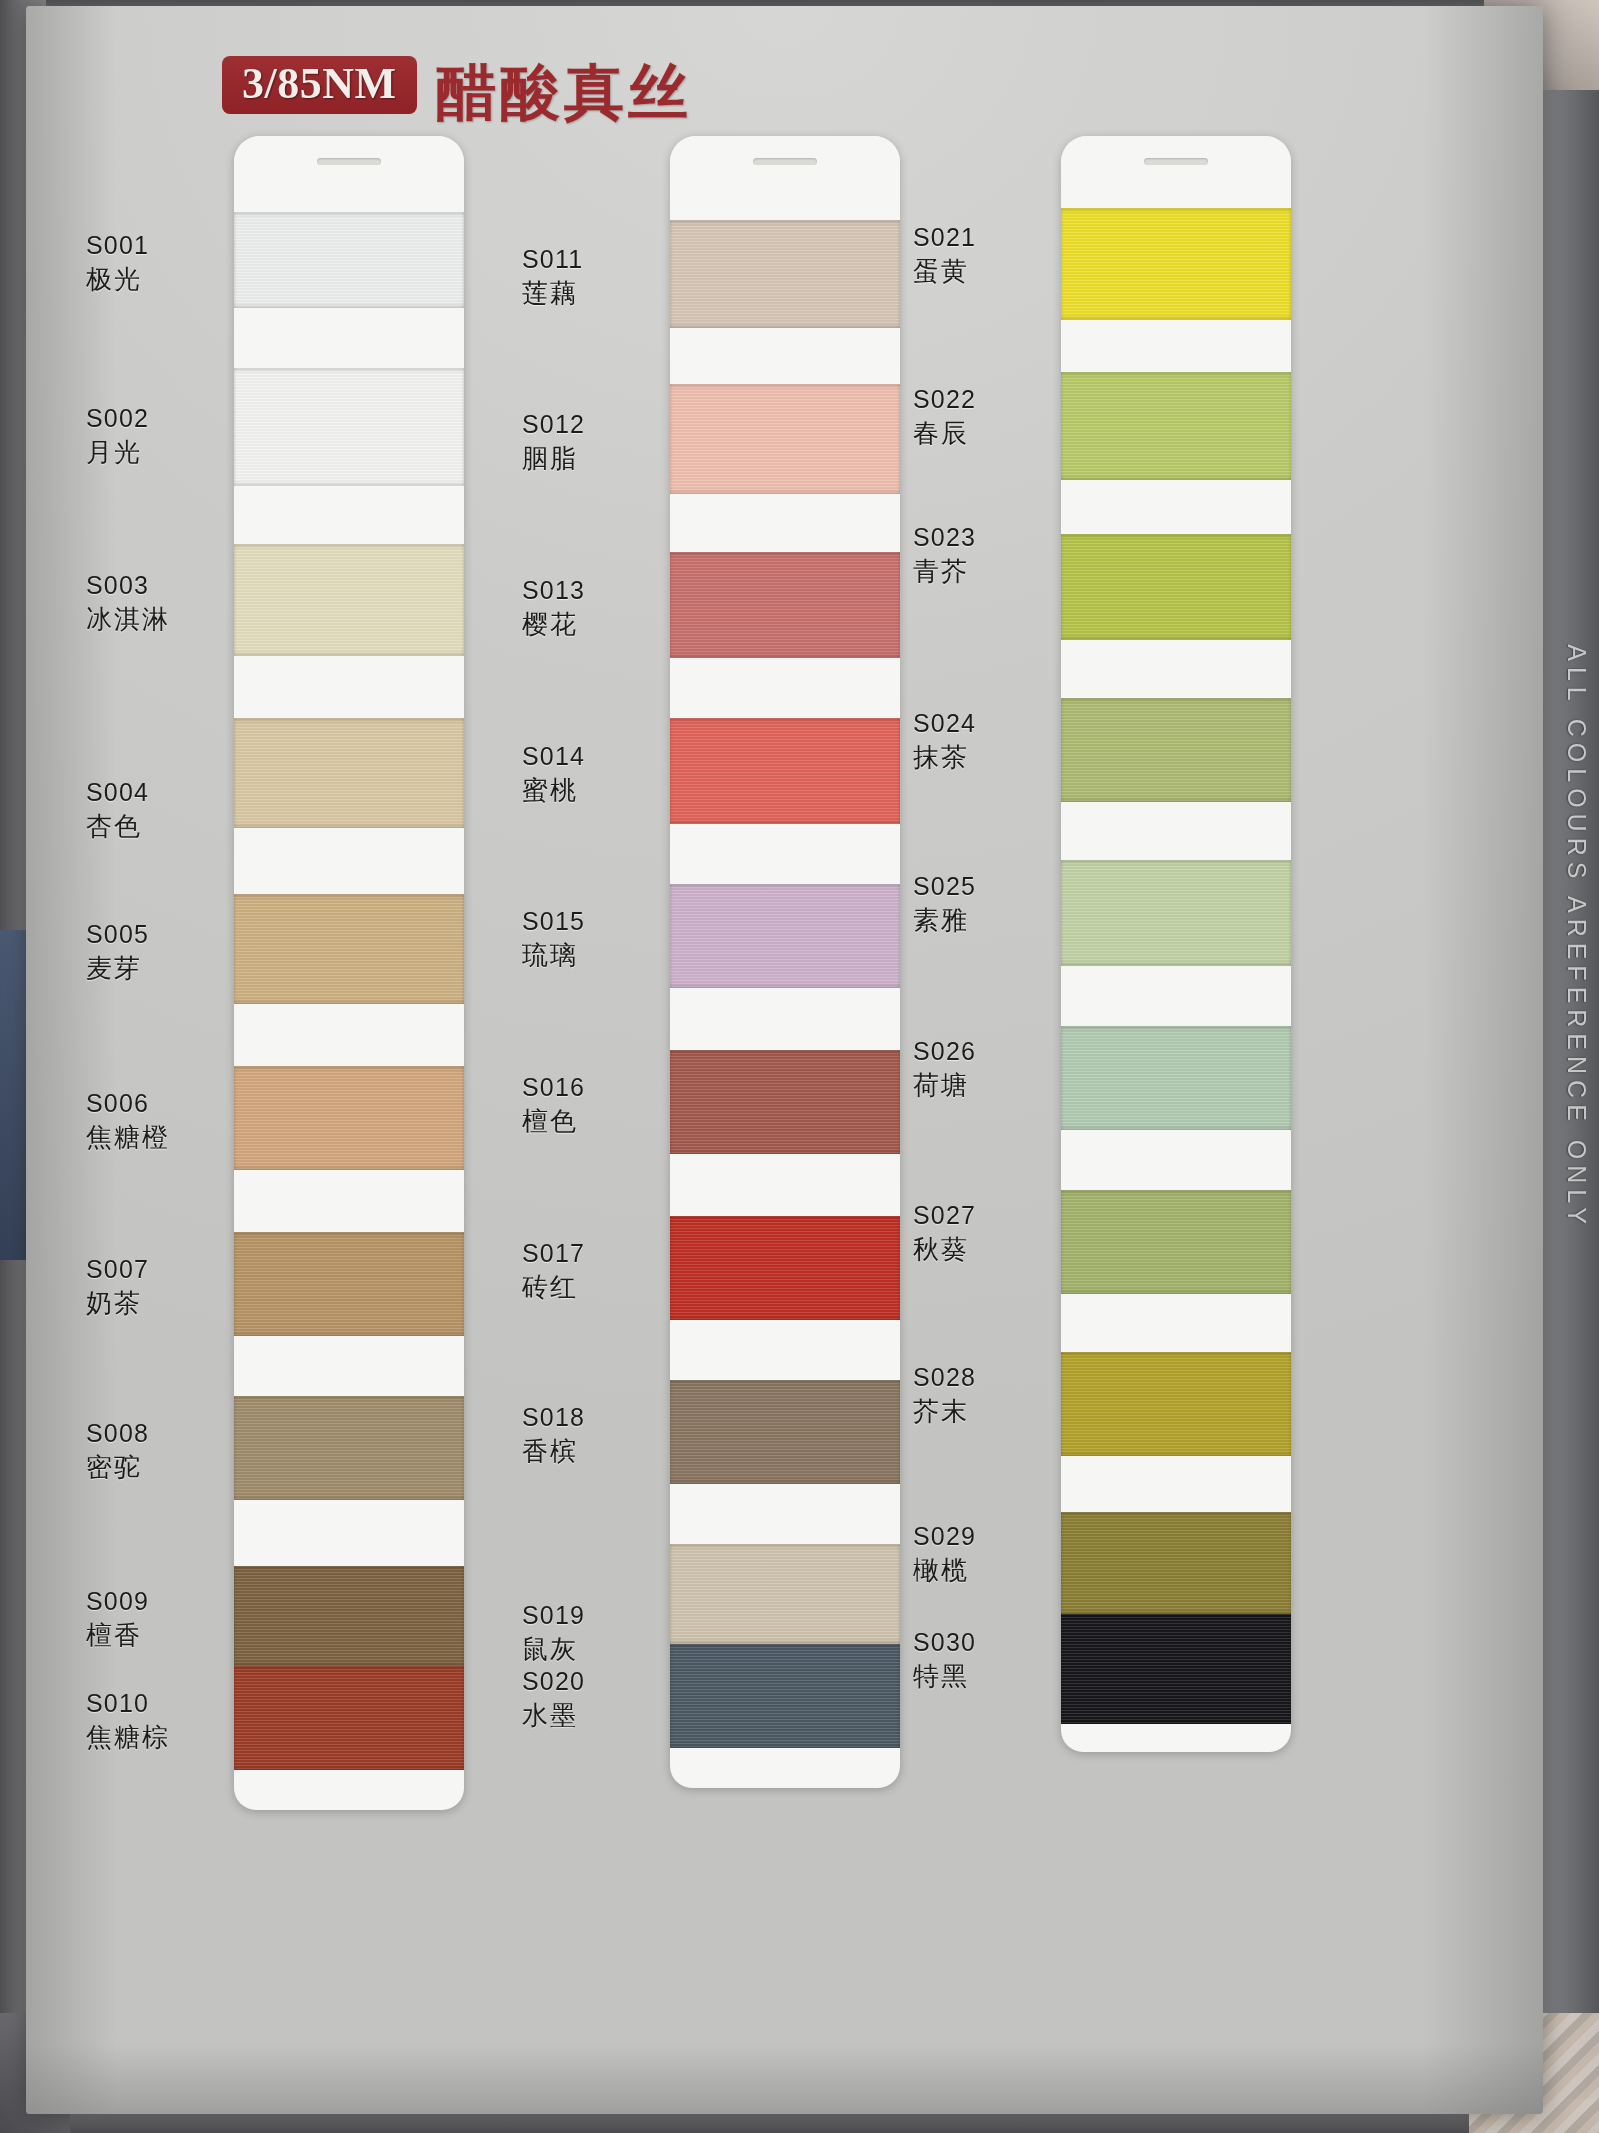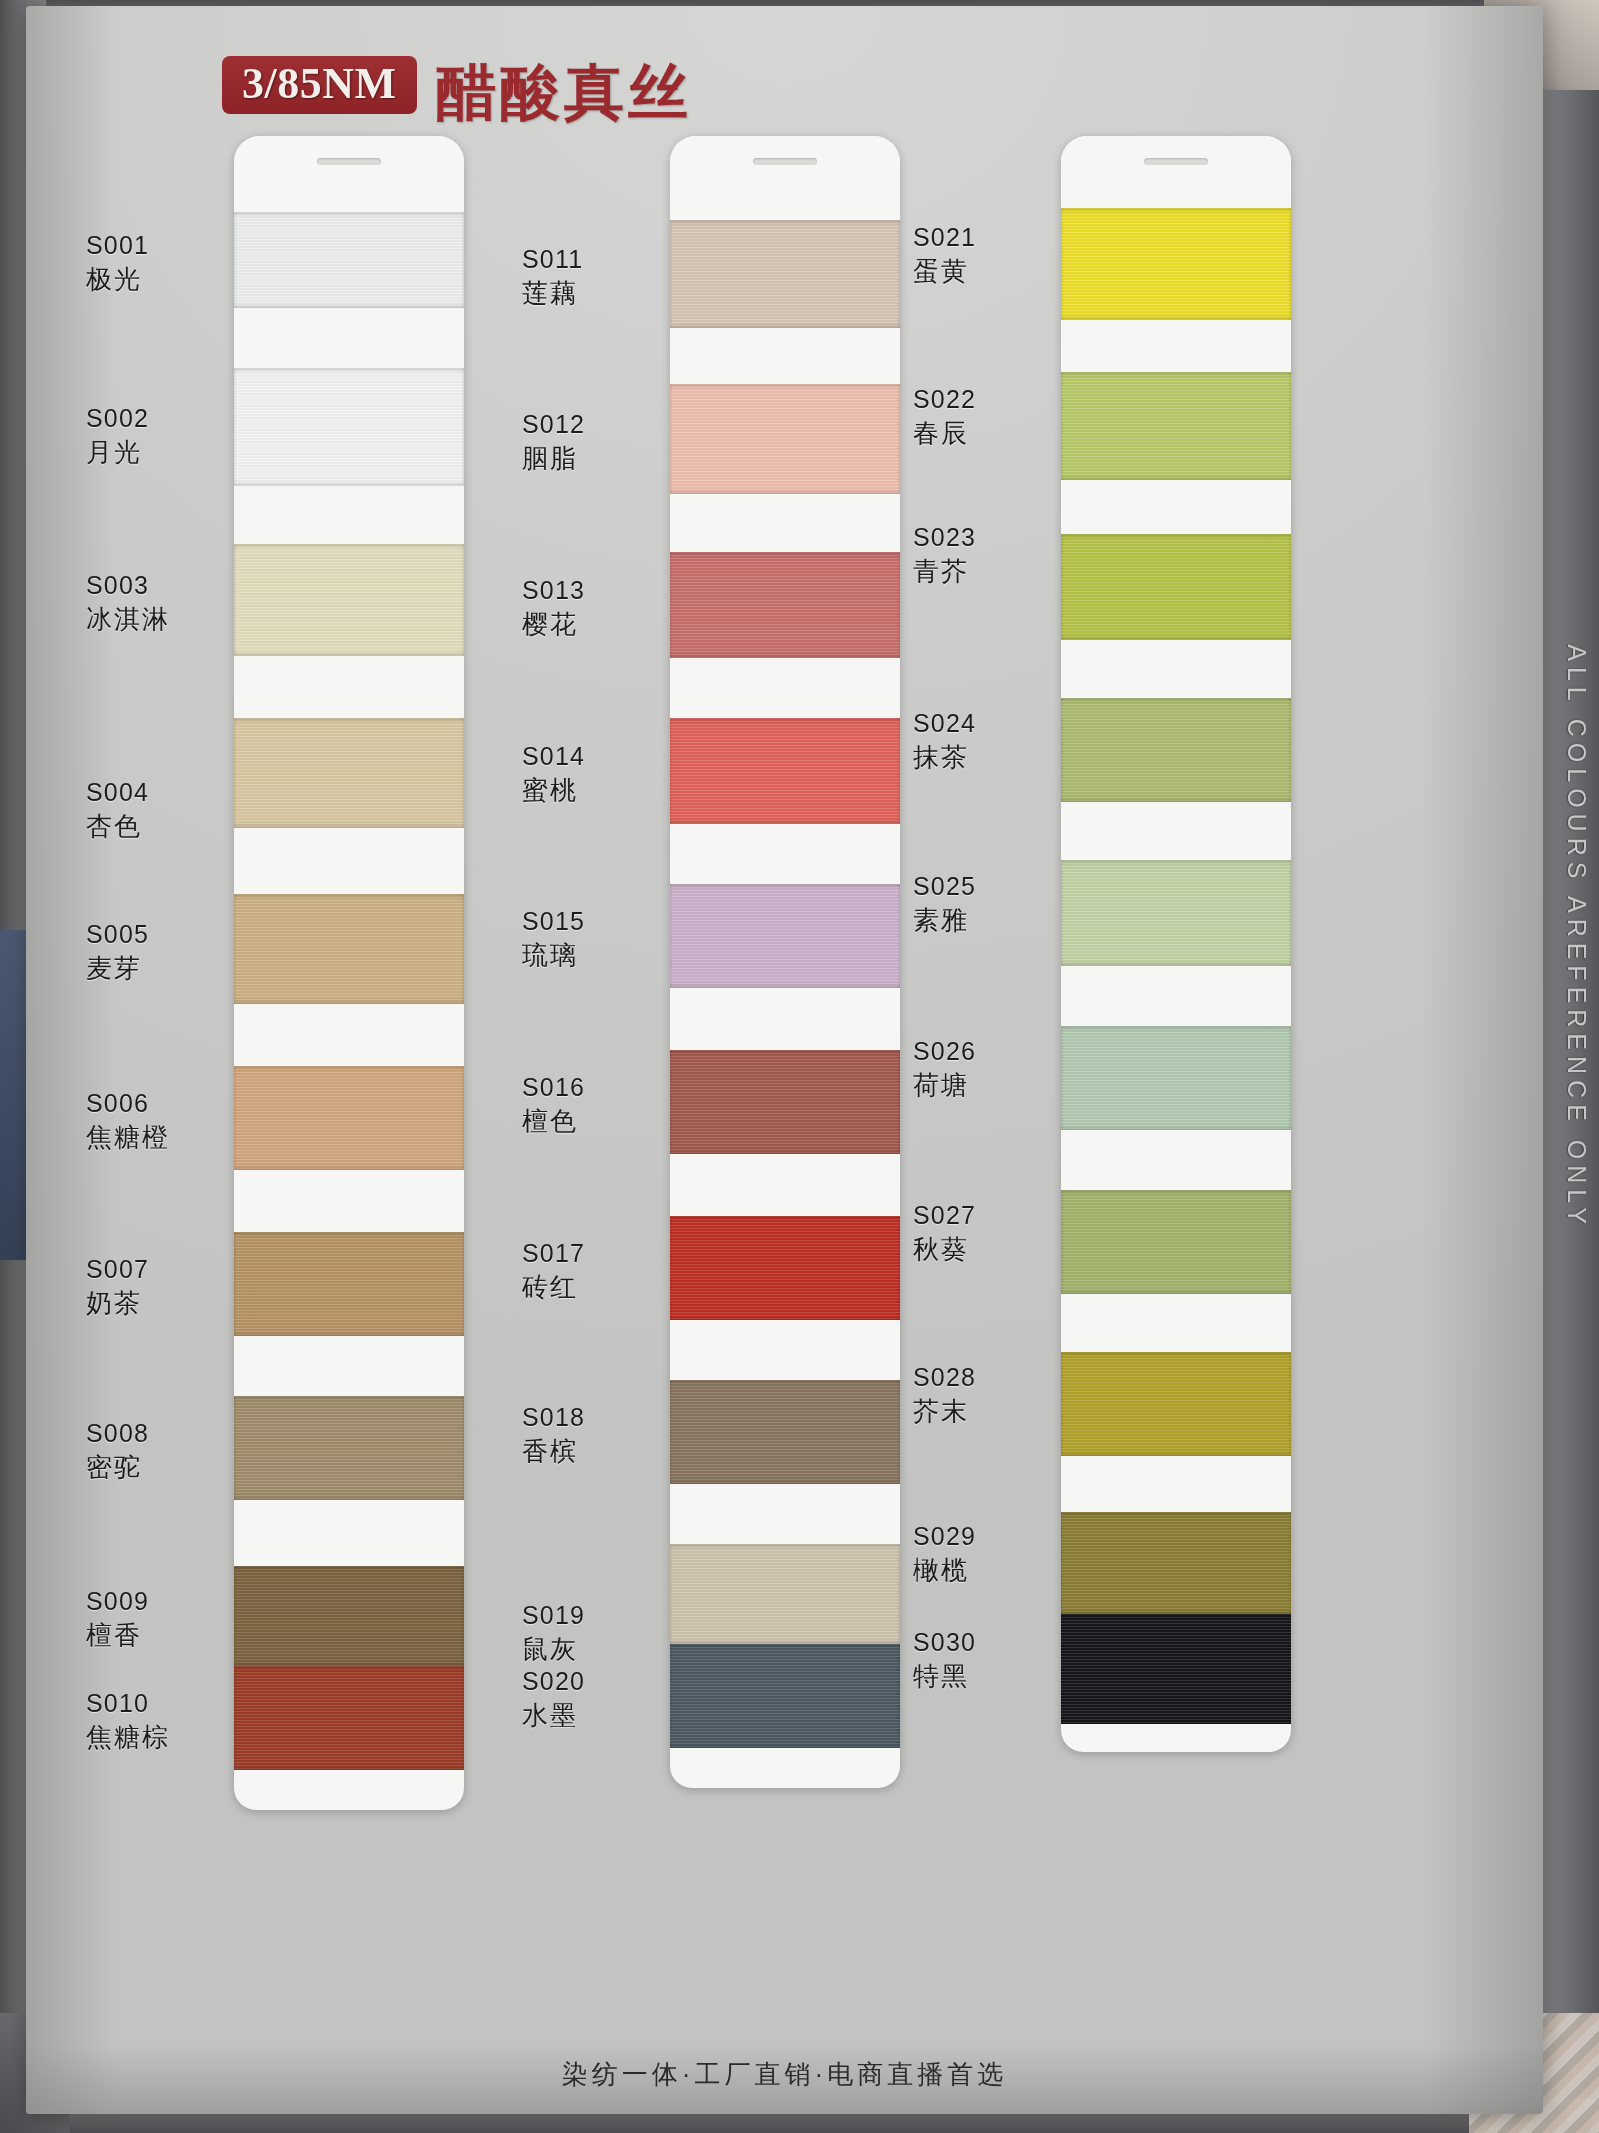--- a/index.html
+++ b/index.html
@@ -396,17 +396,16 @@
           <div class="gap" style="height: 58px;"></div>
           <div class="wind" title="S028 芥末" style="height: 104px; background-color: rgb(179, 162, 43);"></div>
           <div class="gap" style="height: 56px;"></div>
           <div class="wind" title="S029 橄榄" style="height: 102px; background-color: rgb(140, 127, 54);"></div>
           <div class="gap" style="height: 0px;"></div>
           <div class="wind" title="S030 特黑" style="height: 110px; background-color: rgb(23, 23, 28);"></div>
         </div>
       </div>
 
     <div class="footer-bar"></div>
-    <div class="footer">染纺一体·工厂直销·电商直播首选</div>
   </div>
 
   <div class="sidenote">ALL COLOURS AREFERENCE ONLY</div>
 </div>
 
 </body></html>

